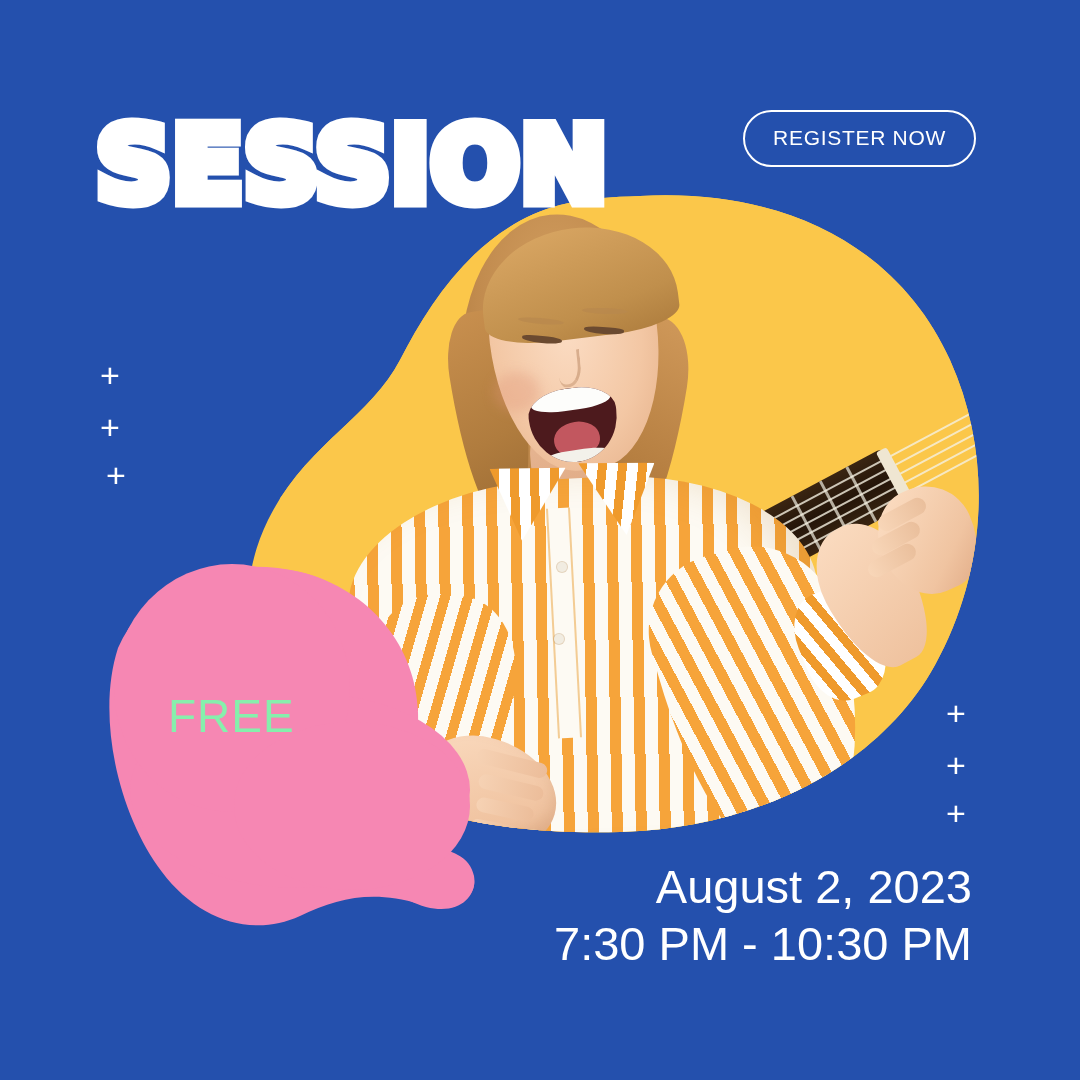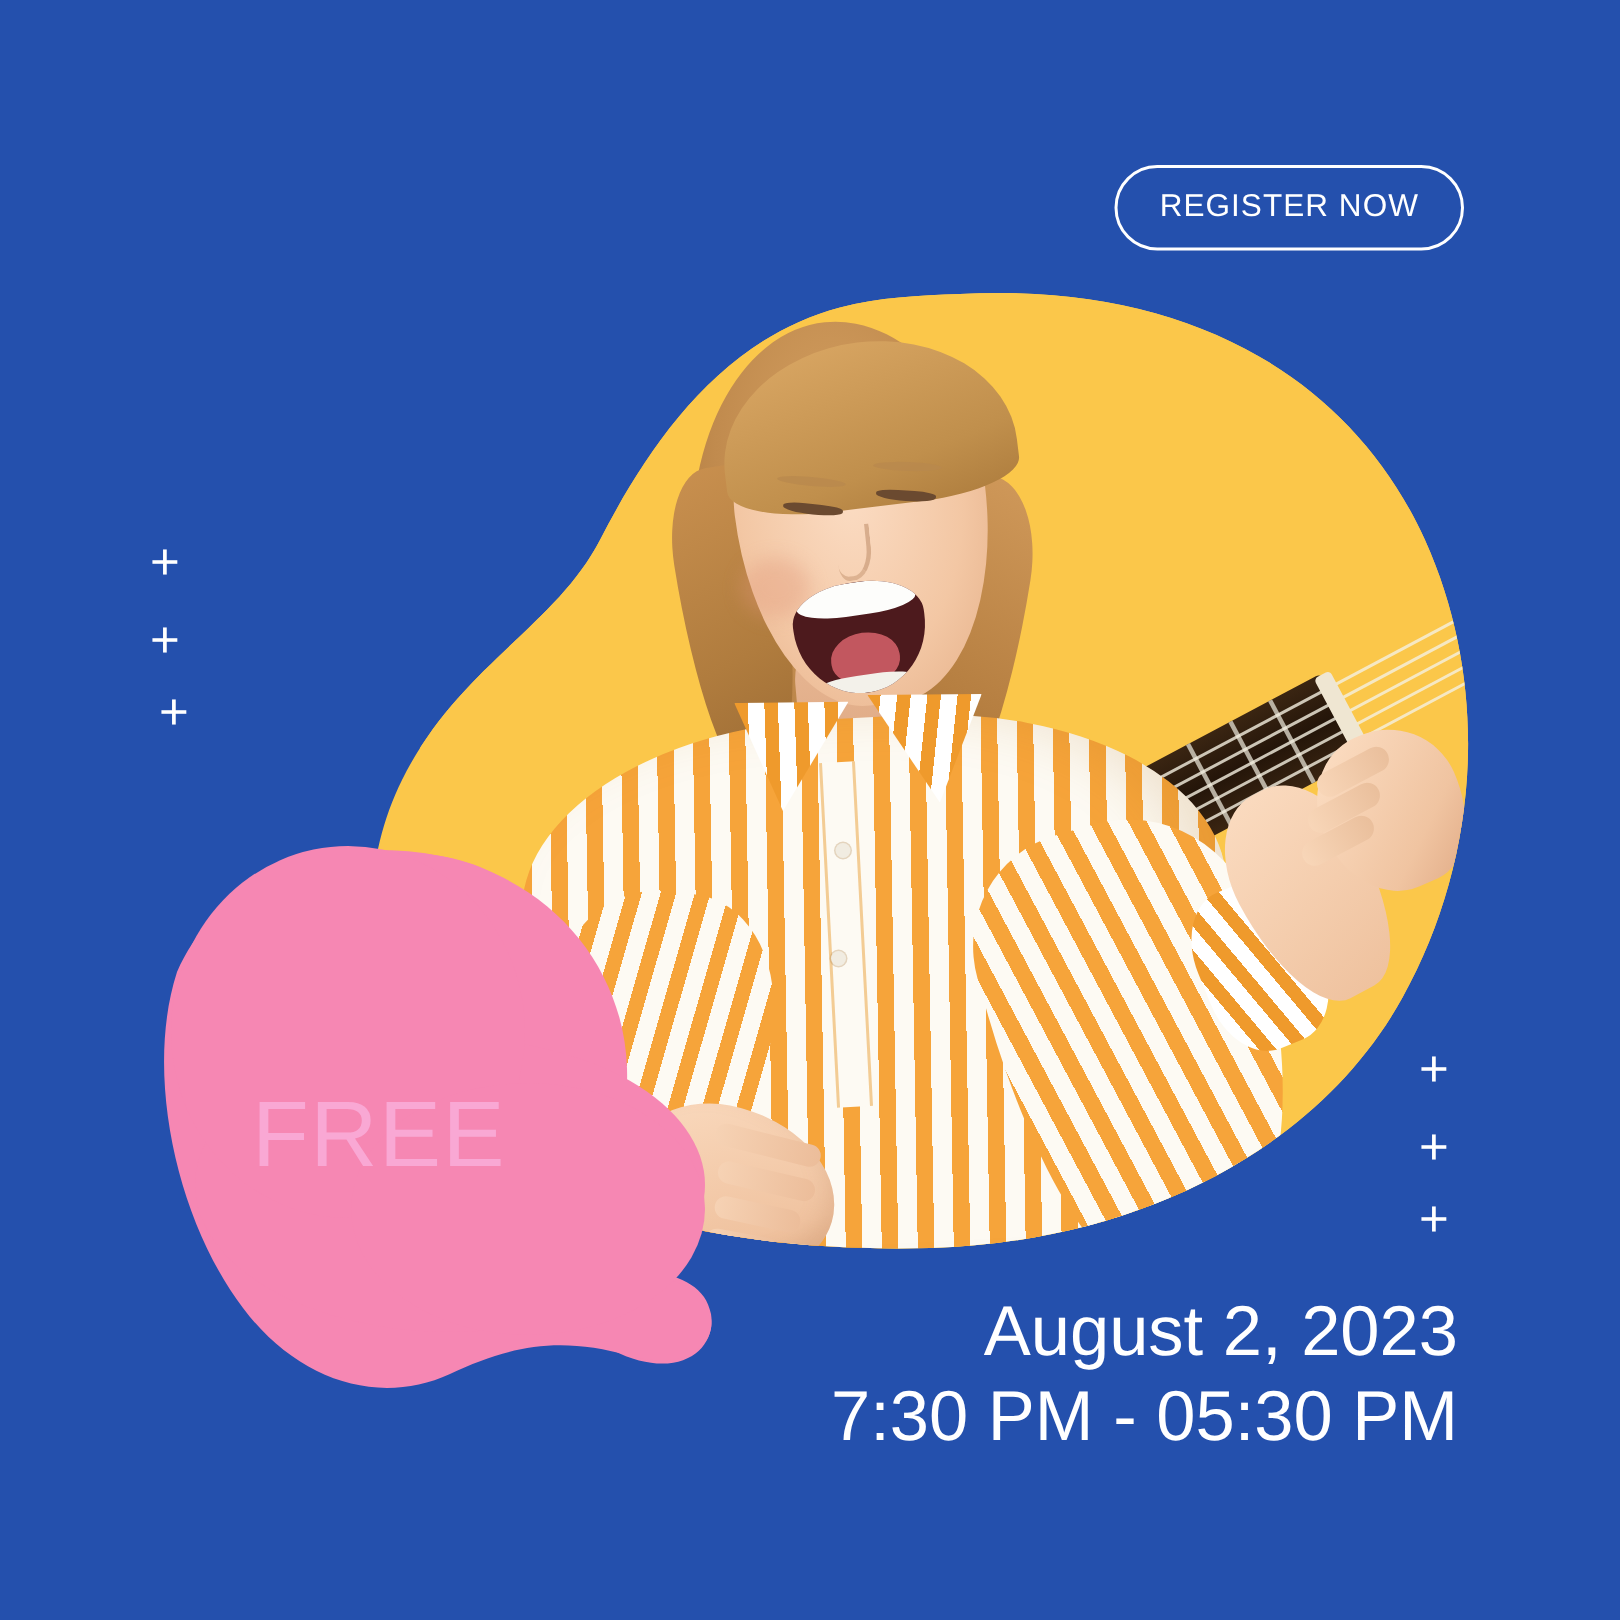--- a/index.html
+++ b/index.html
@@ -461,24 +461,24 @@
     font-weight: 400;
     background: transparent;
     white-space: nowrap;
     font-family: "Liberation Sans", sans-serif;
     cursor: pointer;
   }
 
   .free-entry {
     position: absolute;
     left: 168px;
-    top: 722px;
+    top: 691px;
     width: 260px;
-    color: #f9a8d4;
-    font-size: 62px;
+    color: #86efac;
+    font-size: 46px;
     line-height: 1.12;
     font-weight: 300;
     letter-spacing: 1px;
     font-family: "Liberation Sans", sans-serif;
   }
   .free-entry .fe1 { display: block; }
   .free-entry .fe2 { display: block; text-align: right; padding-right: 4px; }
 
   .datetime {
     position: absolute;
@@ -615,31 +615,32 @@
                C 420,776 390,802 400,826 C 412,854 452,846 468,866
                C 486,888 464,916 420,904 C 372,890 338,898 300,916
                C 252,938 198,920 162,872 C 118,814 96,716 118,648 Z" fill="#f687b3"></path>
       <ellipse cx="300" cy="790" rx="170" ry="98" fill="#f687b3"></ellipse>
       <ellipse cx="232" cy="688" rx="118" ry="124" fill="#f687b3"></ellipse>
       <ellipse cx="352" cy="806" rx="118" ry="84" fill="#f687b3"></ellipse>
     </svg>
   </div>
 
   <div class="headline">
+    <span class="line l2">SESSION</span>
   </div>
 
   <div class="register-btn">REGISTER NOW</div>
 
   <div class="free-entry">
     <span class="fe1">FREE</span>
   </div>
 
   <div class="datetime">
     <span class="dt-date">August 2, 2023</span>
-    <span class="dt-time">7:30 PM - 05:30 PM</span>
+    <span class="dt-time">7:30 PM - 10:30 PM</span>
   </div>
 
 
   <span class="plus" style="left:100px; top:358px;">+</span>
   <span class="plus" style="left:100px; top:410px;">+</span>
   <span class="plus" style="left:106px; top:458px;">+</span>
 
   <span class="plus" style="left:946px; top:696px;">+</span>
   <span class="plus" style="left:946px; top:748px;">+</span>
   <span class="plus" style="left:946px; top:796px;">+</span>

